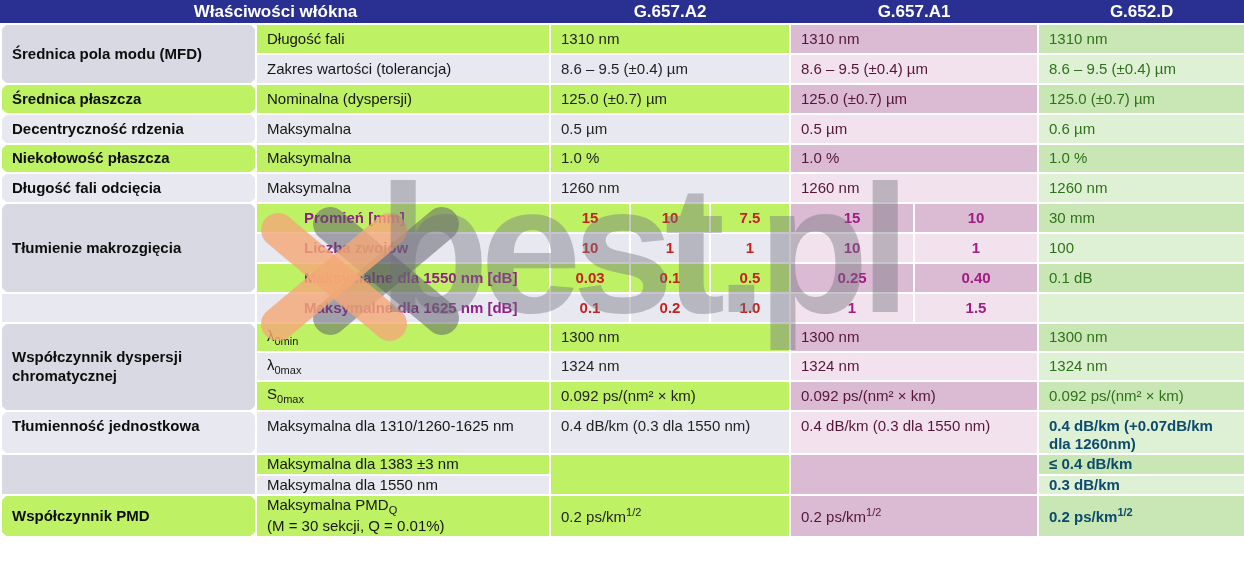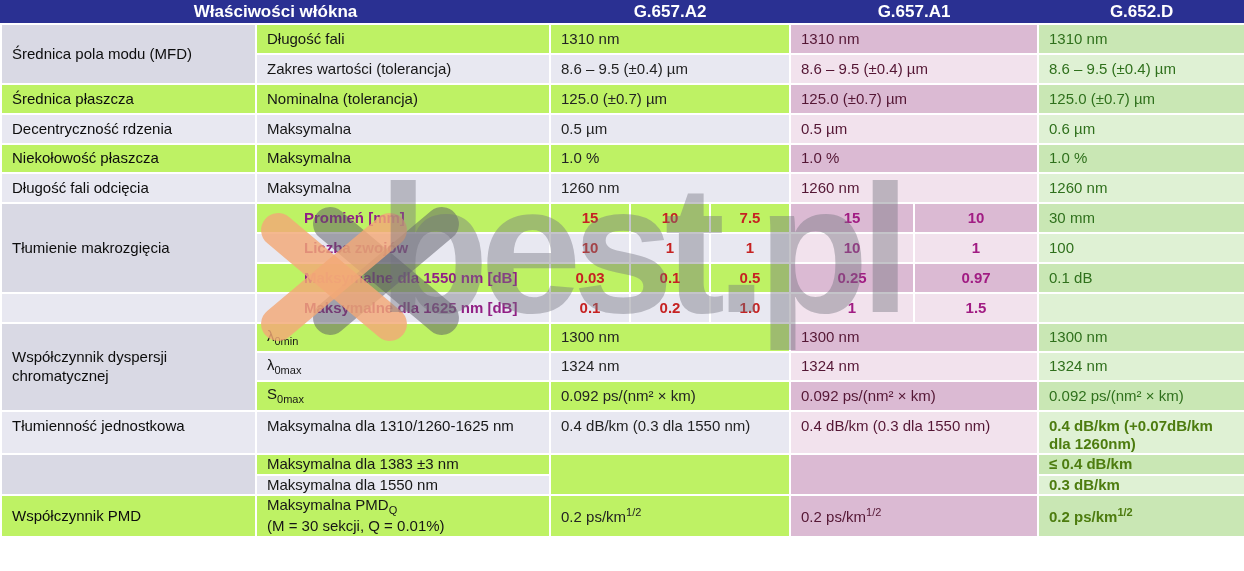--- a/index.html
+++ b/index.html
@@ -16,29 +16,29 @@
   .rh28 { height: 16px; } .rh29 { height: 29px; } .rh30 { height: 30px; }
   .rh53 { height: 42px; } .rh47 { height: 33px; }
 
   
   .sD { background: #bef264; }  .sL { background: #e8e8f1; margin-left: 20px; }
   .pD { background: #dbbad3; }  .pL { background: #f2e2ed; }
   .gD { background: #c9e7b4; }  .gL { background: #dff1d4; }
   .gmid { background: #d9d9e4; }
 
   
-  .glbl { font-weight: normal; color: #0d0d0d; font-size: 15px; }
+  .glbl { font-weight: bold; color: #0d0d0d; font-size: 15px; border-radius: 10px; }
   .pcell { color: #161616; }
   .macro { color: #911f85; font-weight: bold; padding-left: 47px; }
   .num { text-align: center; font-weight: bold; padding: 0 2px; }
   .red { color: #c62222; }
   .mag { color: #a11c83; }
   .vP { color: #541634; }
   .vG { color: #2f701c; }
-  .vDb { color: #4d7c0f; font-weight: bold; }
+  .vDb { color: #0c4a6e; font-weight: bold; }
   .top { vertical-align: top; padding-top: 5px; }
   sub { font-size: 11px; } sup { font-size: 11px; }
 
   
   .watermark { position: absolute; left: 250px; top: 172px; pointer-events: none; white-space: nowrap; }
   .wm-x { position: absolute; left: 0; top: 28px; width: 160px; height: 150px; }
   .wm-x .bar { position: absolute; top: 60px; left: -6px; width: 180px; height: 34px; border-radius: 17px; }
   .wm-x .bdark1 { background: rgba(88,88,100,0.50); transform: translate(52px,-6px) rotate(40deg); }
   .wm-x .bdark2 { background: rgba(88,88,100,0.50); transform: translate(52px,-6px) rotate(-40deg); }
   .wm-x .borg1 { background: rgba(243,168,118,0.82); transform: rotate(40deg); }
@@ -81,21 +81,21 @@
 
   <tr class="rh30">
     <td class="pcell sL">Zakres wartości (tolerancja)</td>
     <td class="sL" colspan="3">8.6 – 9.5 (±0.4) µm</td>
     <td class="vP pL" colspan="2">8.6 – 9.5 (±0.4) µm</td>
     <td class="vG gL">8.6 – 9.5 (±0.4) µm</td>
   </tr>
 
   <tr class="rh30">
     <td class="glbl sD">Średnica płaszcza</td>
-    <td class="pcell sD">Nominalna (tolerancja)</td>
+    <td class="pcell sD">Nominalna (dyspersji)</td>
     <td class="sD" colspan="3">125.0 (±0.7) µm</td>
     <td class="vP pD" colspan="2">125.0 (±0.7) µm</td>
     <td class="vG gD">125.0 (±0.7) µm</td>
   </tr>
 
   <tr class="rh30">
     <td class="glbl sL">Decentryczność rdzenia</td>
     <td class="pcell sL">Maksymalna</td>
     <td class="sL" colspan="3">0.5 µm</td>
     <td class="vP pL" colspan="2">0.5 µm</td>
@@ -138,21 +138,21 @@
     <td class="num mag pL">1</td>
     <td class="vG gL">100</td>
   </tr>
 
   <tr class="rh30">
     <td class="pcell macro sD">Maksymalne dla 1550 nm [dB]</td>
     <td class="num red sD">0.03</td>
     <td class="num red sD">0.1</td>
     <td class="num red sD">0.5</td>
     <td class="num mag pD">0.25</td>
-    <td class="num mag pD">0.97</td>
+    <td class="num mag pD">0.40</td>
     <td class="vG gD">0.1 dB</td>
   </tr>
 
   <tr class="rh30">
     <td class="sL"></td>
     <td class="pcell macro sL">Maksymalne dla 1625 nm [dB]</td>
     <td class="num red sL">0.1</td>
     <td class="num red sL">0.2</td>
     <td class="num red sL">1.0</td>
     <td class="num mag pL">1</td>

